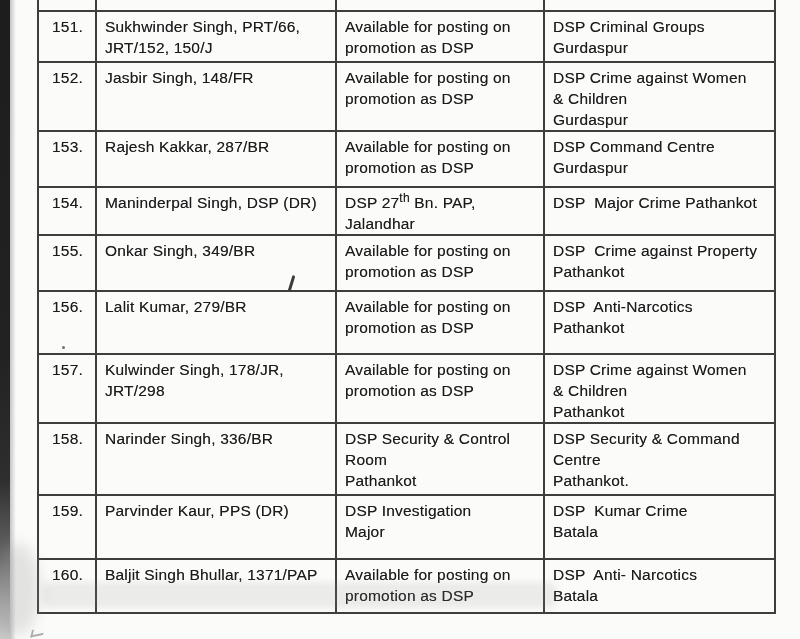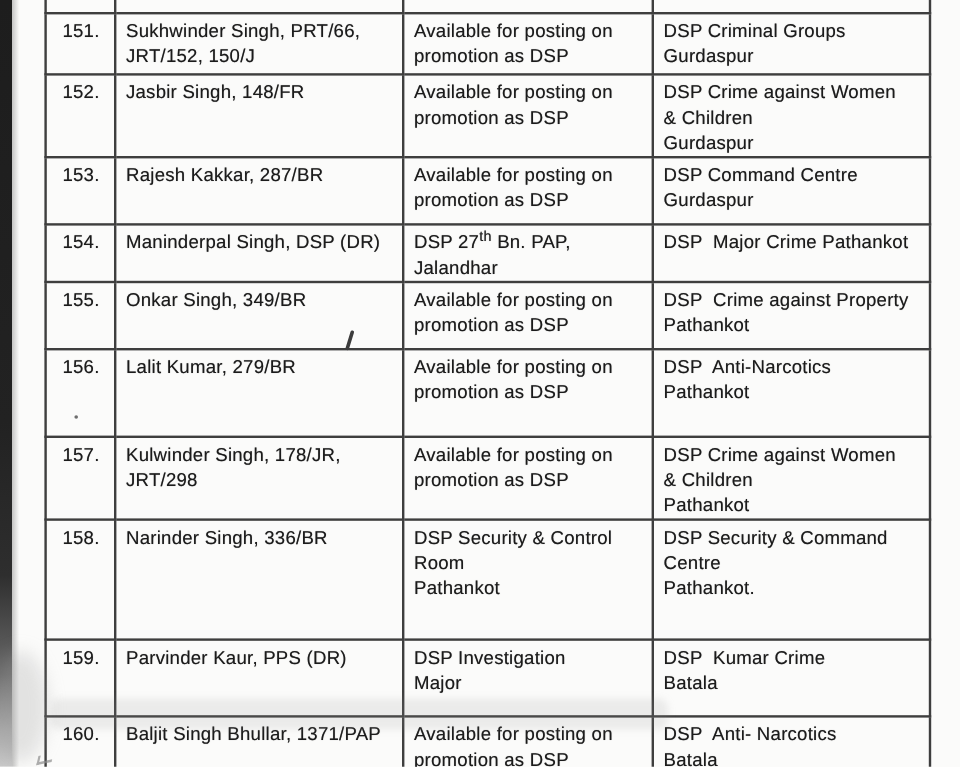--- a/index.html
+++ b/index.html
@@ -155,39 +155,39 @@
         <td>DSP  Major Crime Pathankot</td>
       </tr>
       <tr style="height:56px">
         <td class="sno">155.</td>
         <td>Onkar Singh, 349/BR</td>
         <td>Available for posting on
 promotion as DSP</td>
         <td>DSP  Crime against Property
 Pathankot</td>
       </tr>
-      <tr style="height:73px">
+      <tr style="height:63px">
         <td class="sno">156.</td>
         <td>Lalit Kumar, 279/BR</td>
         <td>Available for posting on
 promotion as DSP</td>
         <td>DSP  Anti-Narcotics
 Pathankot</td>
       </tr>
       <tr style="height:53px">
         <td class="sno">157.</td>
         <td>Kulwinder Singh, 178/JR,
 JRT/298</td>
         <td>Available for posting on
 promotion as DSP</td>
         <td>DSP Crime against Women
 &amp; Children
 Pathankot</td>
       </tr>
-      <tr style="height:100px">
+      <tr style="height:72px">
         <td class="sno">158.</td>
         <td>Narinder Singh, 336/BR</td>
         <td>DSP Security &amp; Control
 Room
 Pathankot</td>
         <td>DSP Security &amp; Command
 Centre
 Pathankot.</td>
       </tr>
       <tr style="height:64px">

